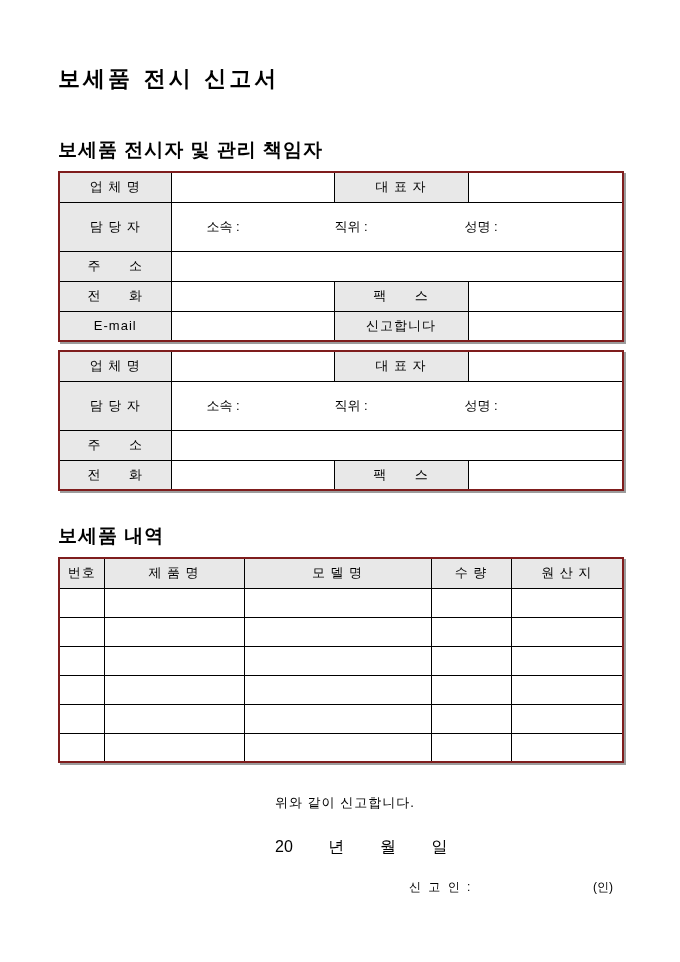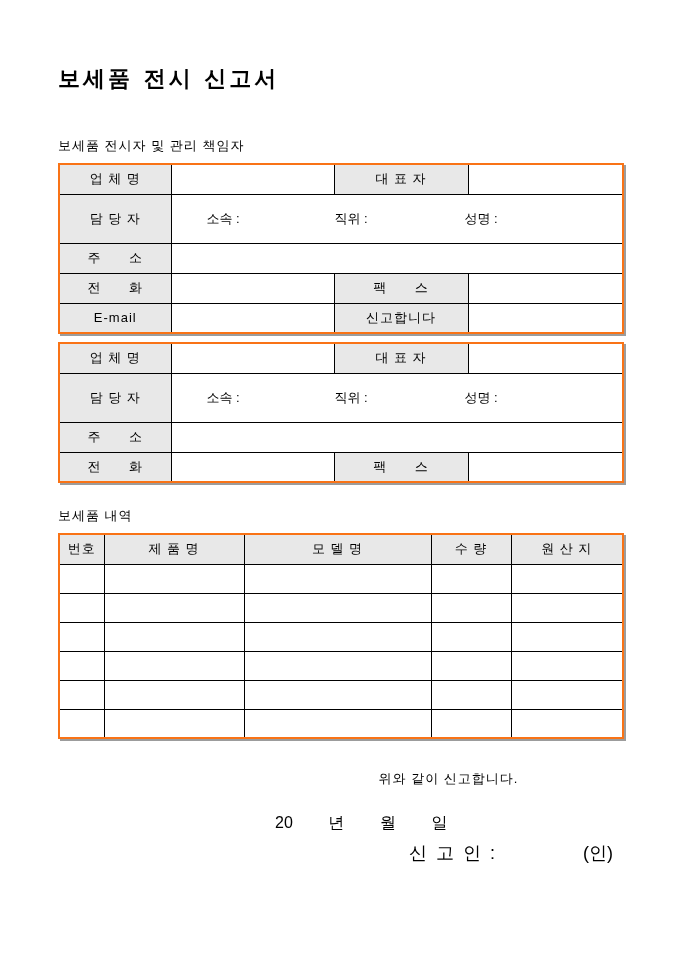--- a/index.html
+++ b/index.html
@@ -11,30 +11,30 @@
   }
   .page { position: relative; width: 680px; height: 962px; padding: 0 58px; }
 
   .title {
     margin-top: 64px;
     font-family: "DejaVu Serif", "Liberation Serif", serif;
     font-size: 22px; font-weight: bold; letter-spacing: 3px;
   }
 
   .section-heading {
-    font-size: 13px; font-weight: normal; letter-spacing: 1px;
+    font-size: 19px; font-weight: bold; letter-spacing: 1px;
     margin-top: 43px;
   }
   .section-heading.s2 { margin-top: 24px; }
-  .section-heading.s3 { margin-top: 24px; }
+  .section-heading.s3 { margin-top: 32px; }
 
   table {
     border-collapse: collapse; table-layout: fixed;
     width: 564px; margin-top: 8px;
-    border: 2px solid #f97316;
+    border: 2px solid #7f1d1d;
     box-shadow: 2px 2px 0 #9c9c9c;
   }
   td, th {
     border: 1px solid #000;
     height: 30px;
     font-size: 13px; font-weight: normal;
     white-space: pre;
     overflow: hidden;
   }
   .lbl, th {
@@ -44,23 +44,23 @@
   }
   .val { background: #ffffff; padding-left: 6px; }
   .goods td { background: #ffffff; height: 29px; }
 
   .manager-cell { padding-left: 6px; }
   .mf1 { display: inline-block; width: 128px; }
   .mf2 { display: inline-block; width: 130px; }
 
   .attachment { font-size: 13px; margin-top: 7px; letter-spacing: 1px; }
 
-  .declaration { font-size: 13px; margin-top: 31px; margin-left: 217px; letter-spacing: 1px; text-align: center; }
+  .declaration { font-size: 13px; margin-top: 31px; margin-left: 217px; letter-spacing: 1px; }
   .date-line   { font-size: 16px; margin-top: 25px; margin-left: 217px; white-space: pre; }
-  .declarant-row { display: flex; font-size: 18px; margin-top: 7px; justify-content: flex-end; }
+  .declarant-row { display: flex; font-size: 12px; margin-top: 21px; justify-content: flex-end; }
   .declarant { margin-left: 351px; letter-spacing: 2px; }
   .seal { margin-left: auto; margin-right: 9px; }
 </style>
 </head>
 <body>
 
 <div class="page">
 
   <h1 class="title">보세품 전시 신고서</h1>
 

